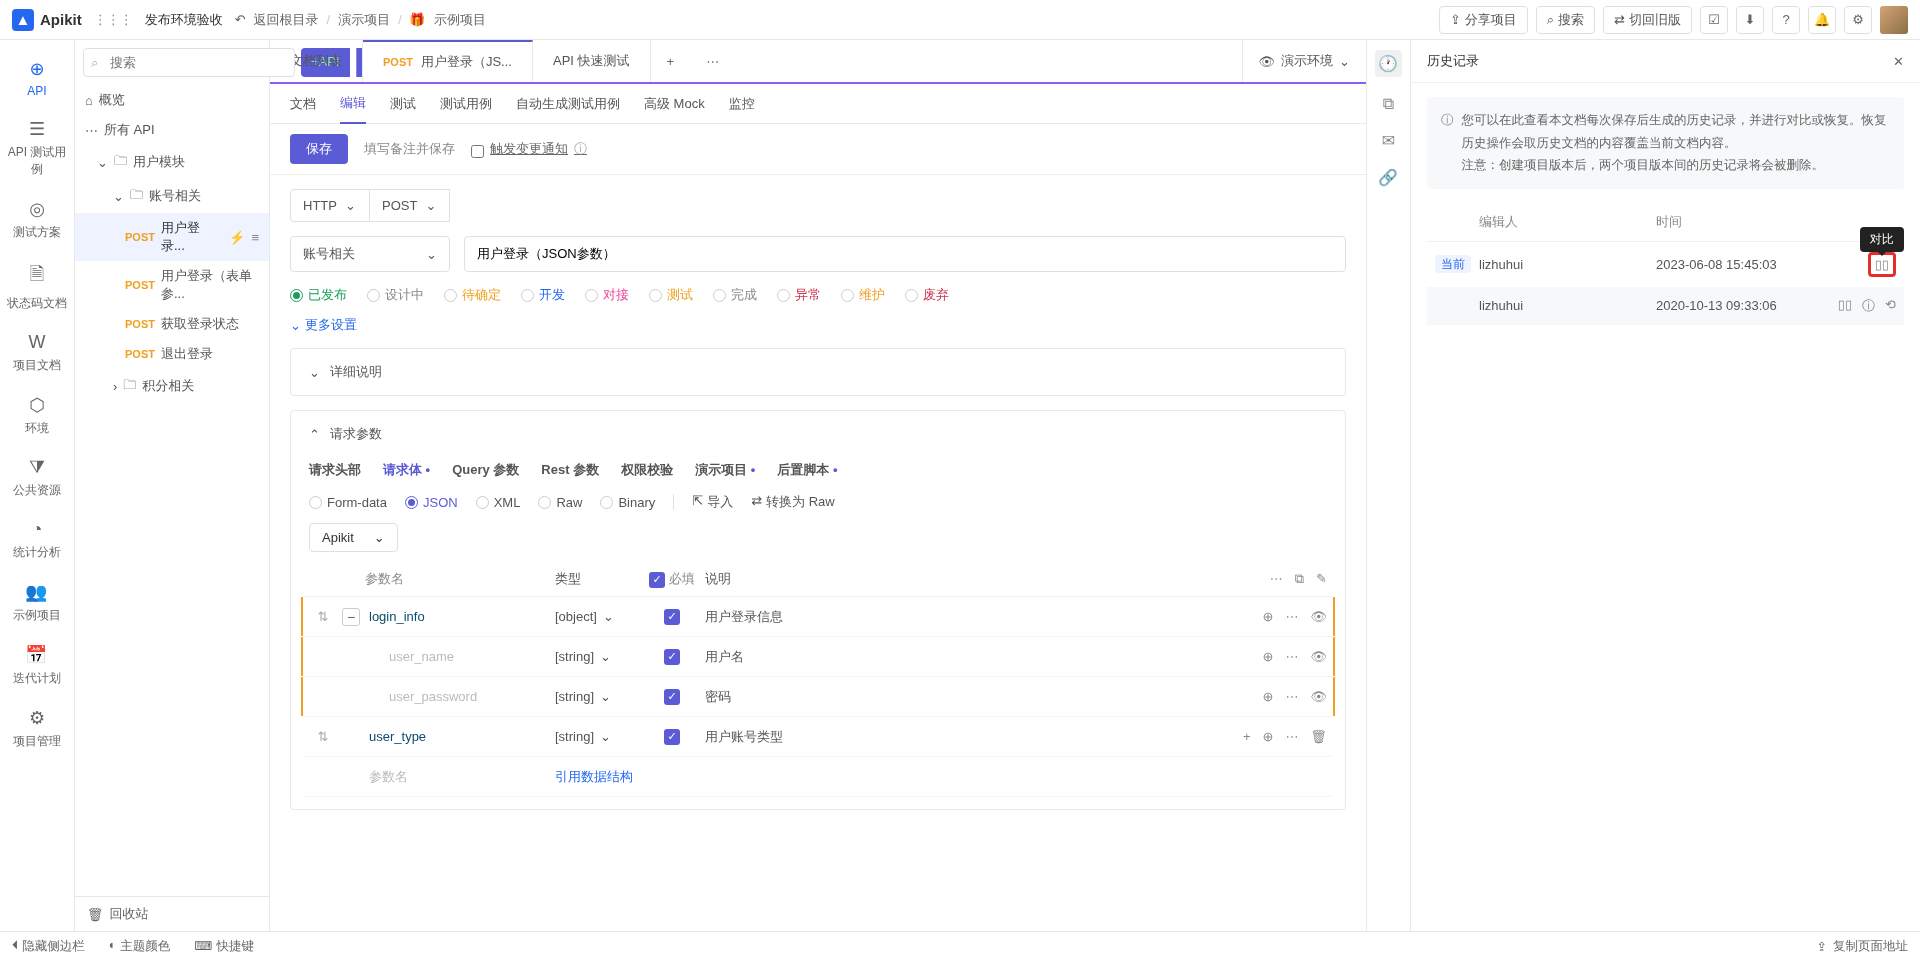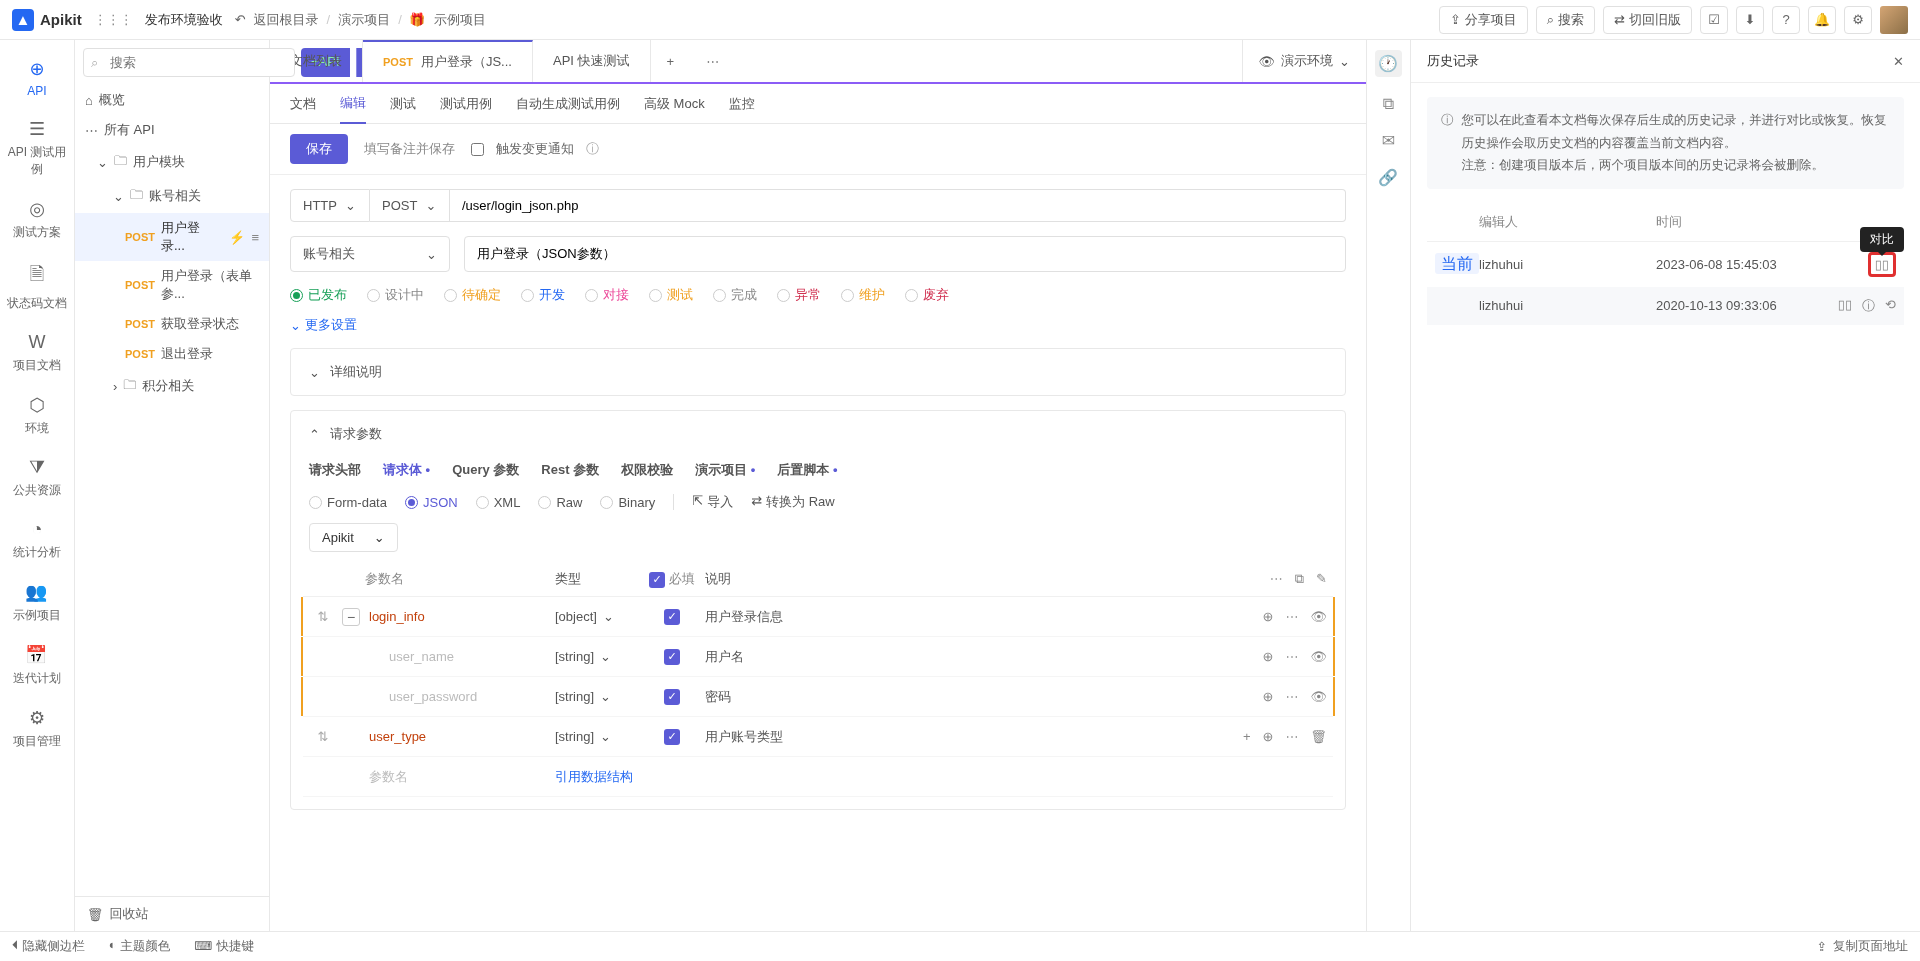--- a/index.html
+++ b/index.html
@@ -39,21 +39,21 @@
 .tab.active { border-top: 2px solid #5b5bd6; background: #fff; }
 .tab .method { color: #f0a020; font-size: 11px; font-weight: 600; }
 .tab-plus { padding: 0 16px; display: flex; align-items: center; color: #666; cursor: pointer; }
 .env-sel { margin-left: auto; padding: 0 16px; display: flex; align-items: center; gap: 6px; color: #555; border-left: 1px solid #e8e8e8; cursor: pointer; }
 .sub-tabs { display: flex; gap: 24px; padding: 0 20px; border-bottom: 1px solid #e8e8e8; height: 40px; align-items: center; font-size: 13px; }
 .sub-tab { padding: 10px 0; cursor: pointer; color: #555; }
 .sub-tab.active { color: #5b5bd6; border-bottom: 2px solid #5b5bd6; }
 .save-row { display: flex; align-items: center; gap: 16px; padding: 10px 20px; border-bottom: 1px solid #eee; }
 .save-btn { background: #5b5bd6; color: #fff; padding: 6px 16px; border-radius: 4px; cursor: pointer; }
 .save-note { color: #888; }
-.cb-wrap { display: flex; align-items: center; gap: 12px; color: #666; }
+.cb-wrap { display: flex; align-items: flex-end; gap: 6px; color: #666; text-decoration: underline; }
 .form-area { padding: 14px 20px; overflow: auto; flex: 1; }
 .url-row { display: flex; gap: 0; margin-bottom: 14px; }
 .sel-box { border: 1px solid #e0e0e0; padding: 8px 12px; display: flex; align-items: center; gap: 8px; min-width: 80px; cursor: pointer; color: #555; }
 .sel-box:first-child { border-radius: 4px 0 0 4px; }
 .url-input { flex: 1; border: 1px solid #e0e0e0; border-left: none; padding: 8px 12px; border-radius: 0 4px 4px 0; font-size: 13px; }
 .name-row { display: flex; gap: 14px; margin-bottom: 14px; }
 .name-sel { border: 1px solid #e0e0e0; border-radius: 4px; padding: 8px 12px; min-width: 160px; display: flex; justify-content: space-between; align-items: center; cursor: pointer; color: #555; }
 .name-input { flex: 1; border: 1px solid #e0e0e0; border-radius: 4px; padding: 8px 12px; font-size: 13px; }
 .status-row { display: flex; gap: 20px; margin-bottom: 12px; align-items: flex-end; font-size: 13px; }
 .radio-opt { display: flex; align-items: center; gap: 5px; cursor: pointer; }
@@ -77,21 +77,21 @@
 .body-type-row .sep { width: 1px; height: 16px; background: #e0e0e0; }
 .type-sel { border: 1px solid #e0e0e0; border-radius: 4px; padding: 6px 12px; margin: 0 18px 10px; display: inline-flex; align-items: center; gap: 20px; cursor: pointer; }
 .param-table { padding: 0 12px 12px; }
 .pt-head { display: flex; align-items: center; padding: 8px 6px; color: #888; font-size: 13px; border-bottom: 1px solid #f0f0f0; }
 .pt-row { display: flex; align-items: center; padding: 6px; border-bottom: 1px solid #f5f5f5; position: relative; }
 .pt-row.orange-border::before { content: ''; position: absolute; left: -2px; top: 0; bottom: 0; width: 2px; background: #f0a020; }
 .pt-row.orange-border::after { content: ''; position: absolute; right: -2px; top: 0; bottom: 0; width: 2px; background: #f0a020; }
 .c-drag { width: 28px; text-align: center; color: #aaa; }
 .c-toggle { width: 28px; text-align: center; }
 .c-name { flex: 0 0 190px; }
-.c-name input { width: 100%; border: none; padding: 6px 4px; font-size: 13px; color: #c2410c; background: transparent; }
+.c-name input { width: 100%; border: none; padding: 6px 4px; font-size: 13px; color: #0c4a6e; background: transparent; }
 .c-name input::placeholder { color: #bbb; }
 .c-type { flex: 0 0 92px; display: flex; align-items: center; gap: 6px; color: #555; }
 .c-req { flex: 0 0 50px; text-align: center; }
 .chk { width: 16px; height: 16px; background: #5b5bd6; border-radius: 3px; display: inline-flex; align-items: center; justify-content: center; color: #fff; font-size: 11px; }
 .c-desc { flex: 1; color: #555; padding-left: 8px; }
 .c-actions { flex: 0 0 120px; display: flex; gap: 12px; justify-content: flex-end; color: #888; }
 .c-actions span { cursor: pointer; }
 .ref-link { color: #2468f2; cursor: pointer; }
 .toggle-btn { width: 18px; height: 18px; border: 1px solid #ccc; border-radius: 3px; display: inline-flex; align-items: center; justify-content: center; font-size: 14px; color: #666; cursor: pointer; }
 .ind1 { padding-left: 20px; }
@@ -102,21 +102,21 @@
 .hist-head { display: flex; align-items: center; justify-content: space-between; padding: 12px 16px; border-bottom: 1px solid #eee; }
 .hist-head .close { cursor: pointer; color: #666; }
 .hist-info { margin: 14px 16px; padding: 12px 14px; background: #f7f8fa; border-radius: 4px; color: #666; font-size: 12.5px; line-height: 1.8; display: flex; gap: 8px; }
 .hist-table { padding: 0 16px; }
 .ht-head { display: flex; padding: 10px 8px; color: #888; font-size: 13px; border-bottom: 1px solid #f0f0f0; }
 .ht-row { display: flex; align-items: center; padding: 10px 8px; font-size: 13px; color: #555; }
 .ht-c1 { flex: 0 0 44px; }
 .ht-c2 { flex: 1; }
 .ht-c3 { flex: 0 0 150px; }
 .ht-c4 { flex: 0 0 90px; display: flex; gap: 10px; justify-content: flex-end; color: #888; }
-.current-badge { background: #eef3ff; color: #2468f2; padding: 2px 6px; border-radius: 3px; font-size: 16px; }
+.current-badge { background: #eef3ff; color: #2468f2; padding: 2px 6px; border-radius: 3px; font-size: 12px; }
 .compare-highlight { border: 3px solid #e03030; border-radius: 4px; padding: 2px 4px; position: relative; display: inline-flex; align-items: center; justify-content: center; }
 .tooltip-compare { position: absolute; top: -28px; left: 50%; transform: translateX(-50%); background: #222; color: #fff; padding: 4px 10px; border-radius: 4px; font-size: 12px; white-space: nowrap; }
 .tooltip-compare::after { content: ''; position: absolute; top: 100%; left: 50%; transform: translateX(-50%); border: 4px solid transparent; border-top-color: #222; }
 .footer { height: 30px; border-top: 1px solid #e8e8e8; display: flex; align-items: center; padding: 0 12px; gap: 24px; color: #666; font-size: 12.5px; }
 .footer .right { margin-left: auto; display: flex; gap: 6px; align-items: center; cursor: pointer; }
 </style>
 </head>
 <body>
 
 <div class="topbar">
@@ -275,21 +275,20 @@
     <div class="form-area">
       <div class="url-row">
         <div class="sel-box">
             <span>HTTP</span>
             <span>⌄</span>
           </div>
         <div class="sel-box" style="border-left:none">
             <span>POST</span>
             <span>⌄</span>
           </div>
-        <input class="url-input" value="/user/login_json.php" style="">
       </div>
       <div class="name-row">
         <div class="name-sel">
             <span>账号相关</span>
             <span>⌄</span>
           </div>
         <input class="name-input" value="用户登录（JSON参数）" style="">
       </div>
       <div class="status-row">
         <label class="radio-opt green">

